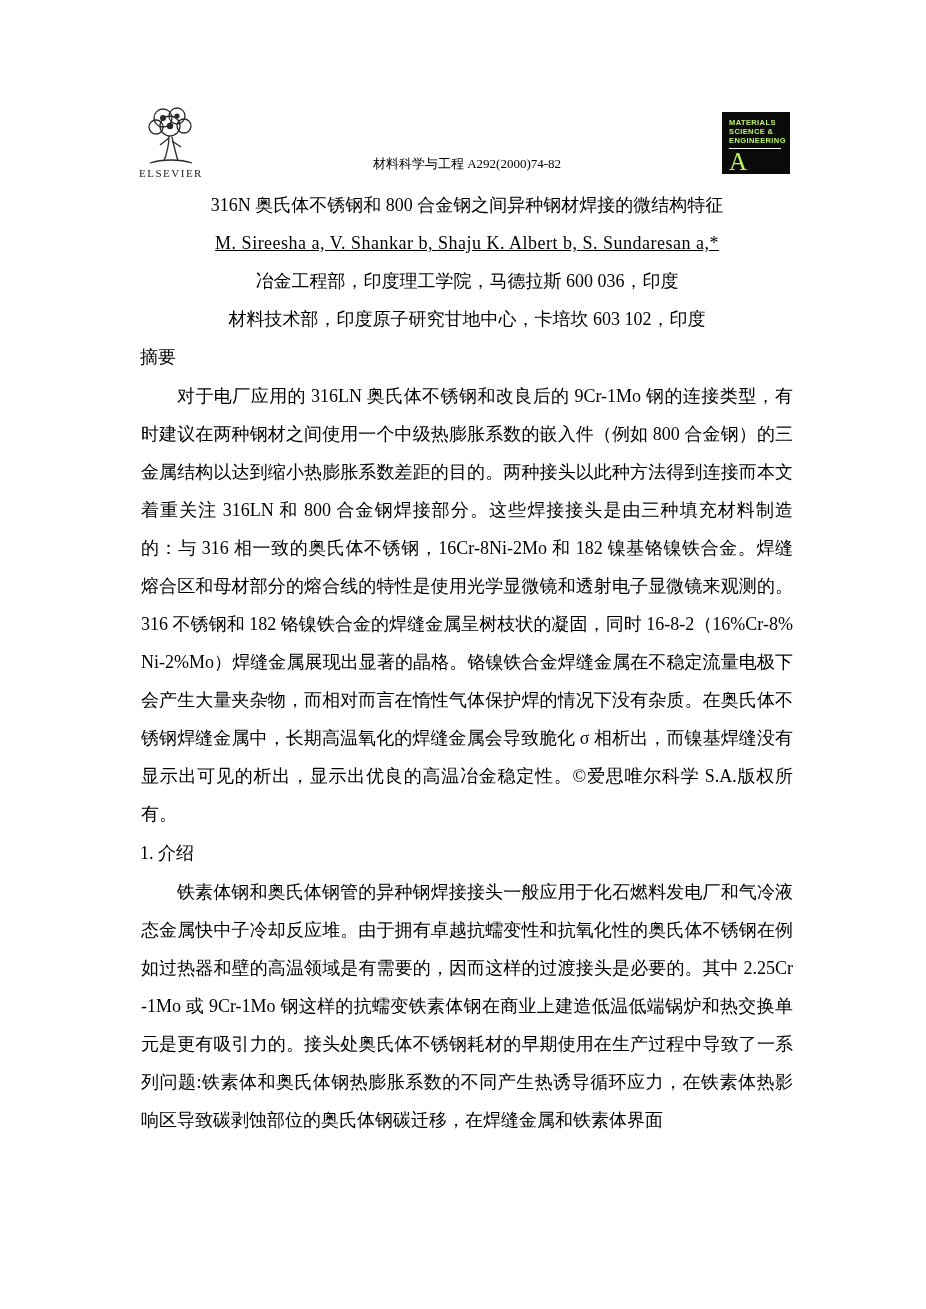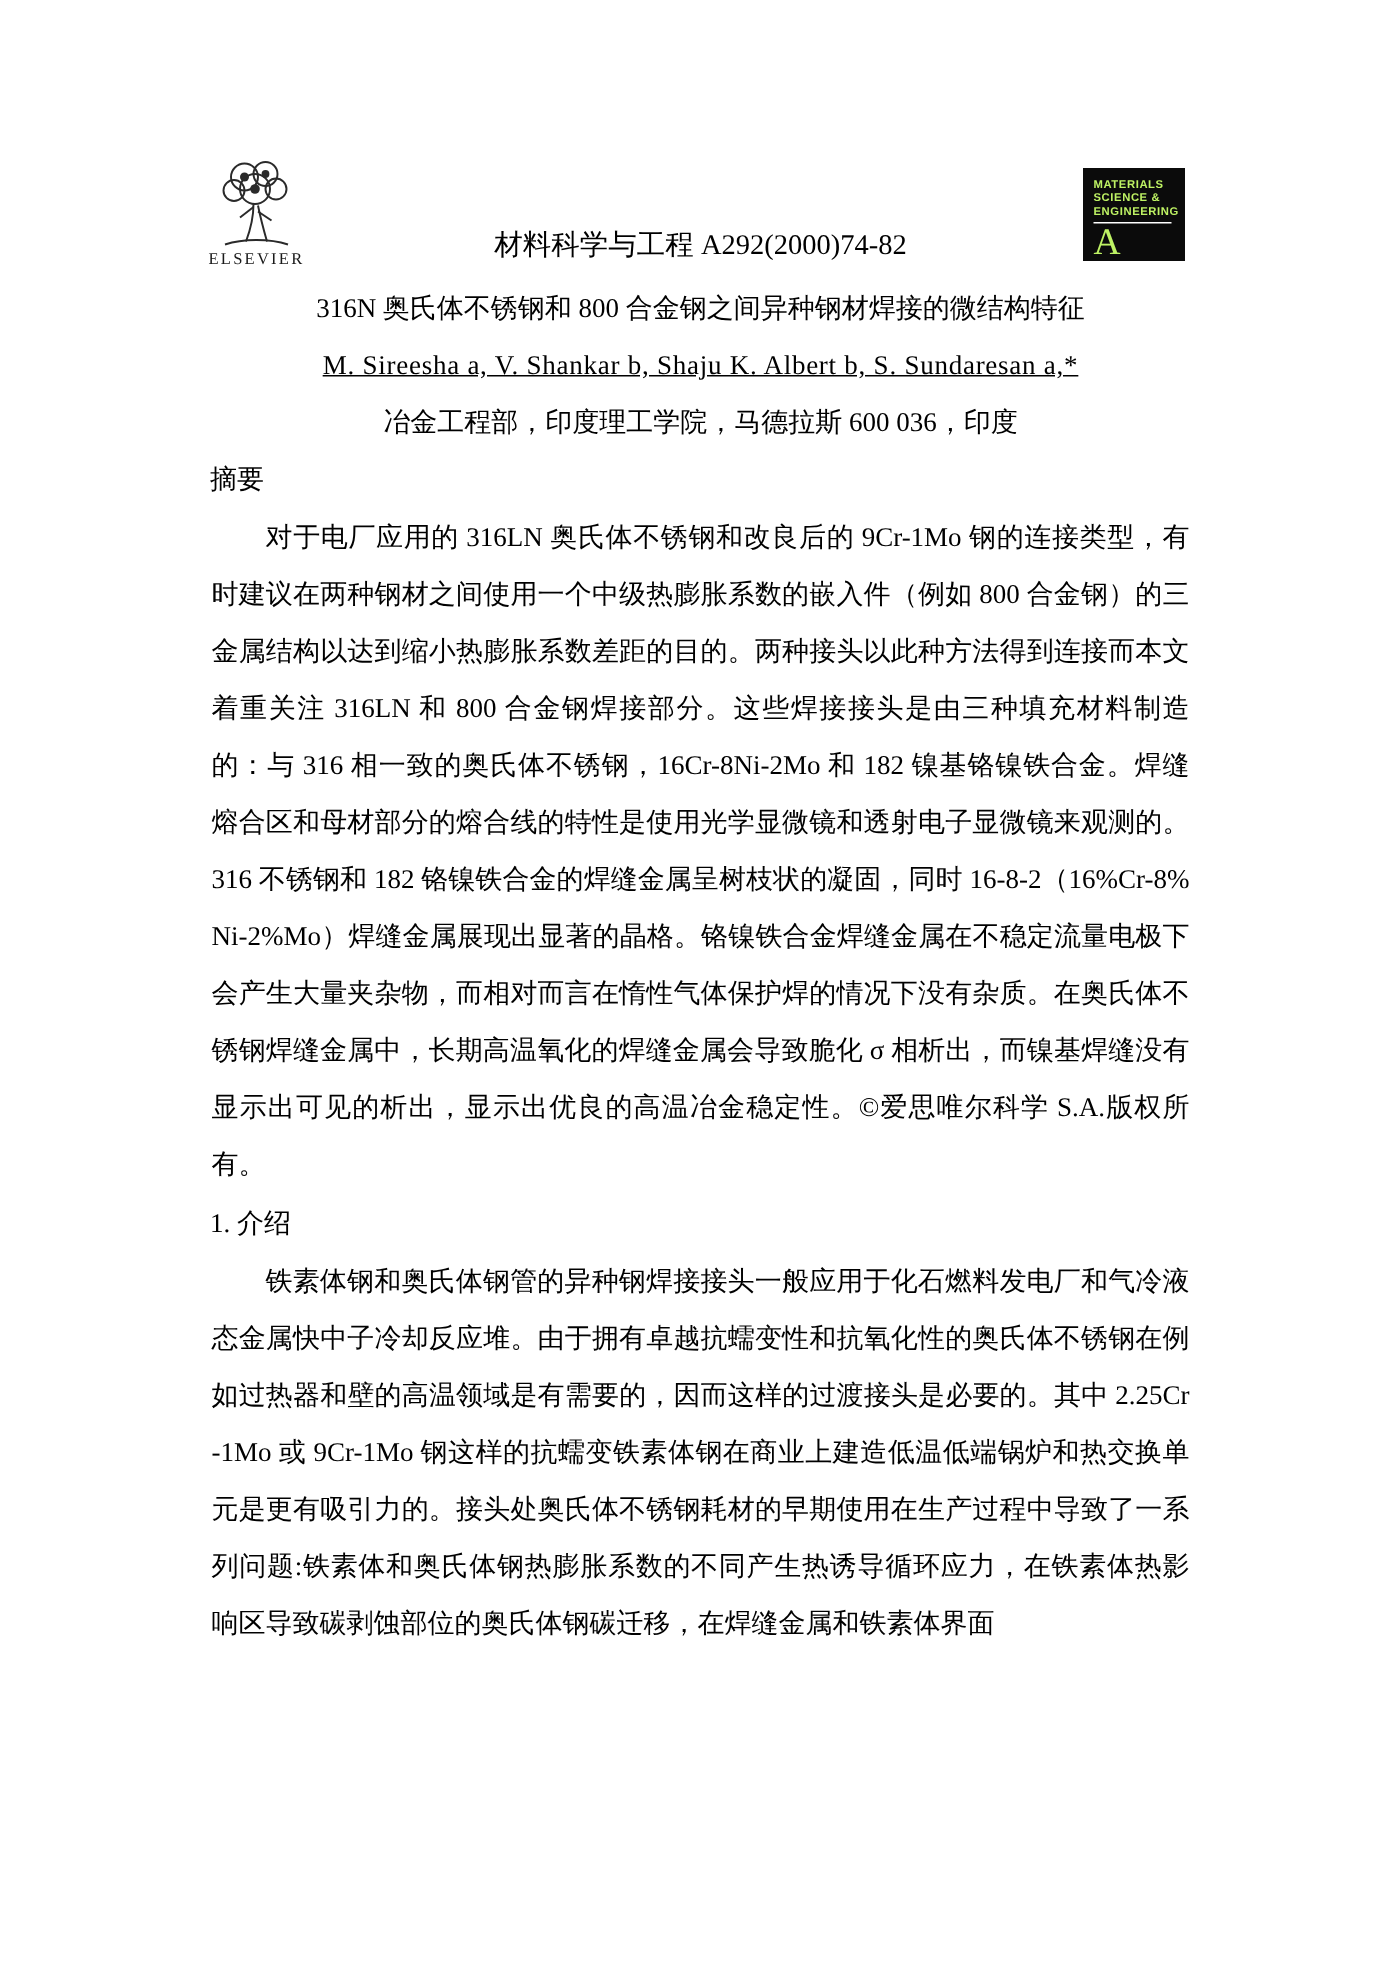--- a/index.html
+++ b/index.html
@@ -62,21 +62,21 @@
     width: 52px;
   }
 
   
   .journal-line {
     position: absolute;
     left: 140px;
     top: 150px;
     width: 654px;
     text-align: center;
-    font-size: 19px;
+    font-size: 13px;
     line-height: 28px;
   }
 
   
   .content {
     position: absolute;
     left: 140px;
     top: 186px;
     width: 654px;
     font-size: 18px;
@@ -131,20 +131,21 @@
   <div class="journal-line">材料科学与工程 A292(2000)74-82</div>
 
   <div class="content">
 
     <div class="center title-line">316N 奥氏体不锈钢和 800 合金钢之间异种钢材焊接的微结构特征</div>
 
     <div class="center authors-line">M. Sireesha a, V. Shankar b, Shaju K. Albert b, S. Sundaresan a,*</div>
 
     <div class="center">冶金工程部，印度理工学院，马德拉斯 600 036，印度</div>
 
+    <div class="center">材料技术部，印度原子研究甘地中心，卡培坎 603 102，印度</div>
 
 
     <div class="heading">摘要</div>
 
     <p class="para">对于电厂应用的 316LN 奥氏体不锈钢和改良后的 9Cr-1Mo 钢的连接类型，有时建议在两种钢材之间使用一个中级热膨胀系数的嵌入件（例如 800 合金钢）的三金属结构以达到缩小热膨胀系数差距的目的。两种接头以此种方法得到连接而本文着重关注 316LN 和 800 合金钢焊接部分。这些焊接接头是由三种填充材料制造的：与 316 相一致的奥氏体不锈钢，16Cr-8Ni-2Mo 和 182 镍基铬镍铁合金。焊缝熔合区和母材部分的熔合线的特性是使用光学显微镜和透射电子显微镜来观测的。316 不锈钢和 182 铬镍铁合金的焊缝金属呈树枝状的凝固，同时 16-8-2（16%Cr-8%Ni-2%Mo）焊缝金属展现出显著的晶格。铬镍铁合金焊缝金属在不稳定流量电极下会产生大量夹杂物，而相对而言在惰性气体保护焊的情况下没有杂质。在奥氏体不锈钢焊缝金属中，长期高温氧化的焊缝金属会导致脆化 σ 相析出，而镍基焊缝没有显示出可见的析出，显示出优良的高温冶金稳定性。©爱思唯尔科学 S.A.版权所有。</p>
 
 
     <div class="heading">1. 介绍</div>
 
     <p class="para">铁素体钢和奥氏体钢管的异种钢焊接接头一般应用于化石燃料发电厂和气冷液态金属快中子冷却反应堆。由于拥有卓越抗蠕变性和抗氧化性的奥氏体不锈钢在例如过热器和壁的高温领域是有需要的，因而这样的过渡接头是必要的。其中 2.25Cr-1Mo 或 9Cr-1Mo 钢这样的抗蠕变铁素体钢在商业上建造低温低端锅炉和热交换单元是更有吸引力的。接头处奥氏体不锈钢耗材的早期使用在生产过程中导致了一系列问题:铁素体和奥氏体钢热膨胀系数的不同产生热诱导循环应力，在铁素体热影响区导致碳剥蚀部位的奥氏体钢碳迁移，在焊缝金属和铁素体界面</p>

